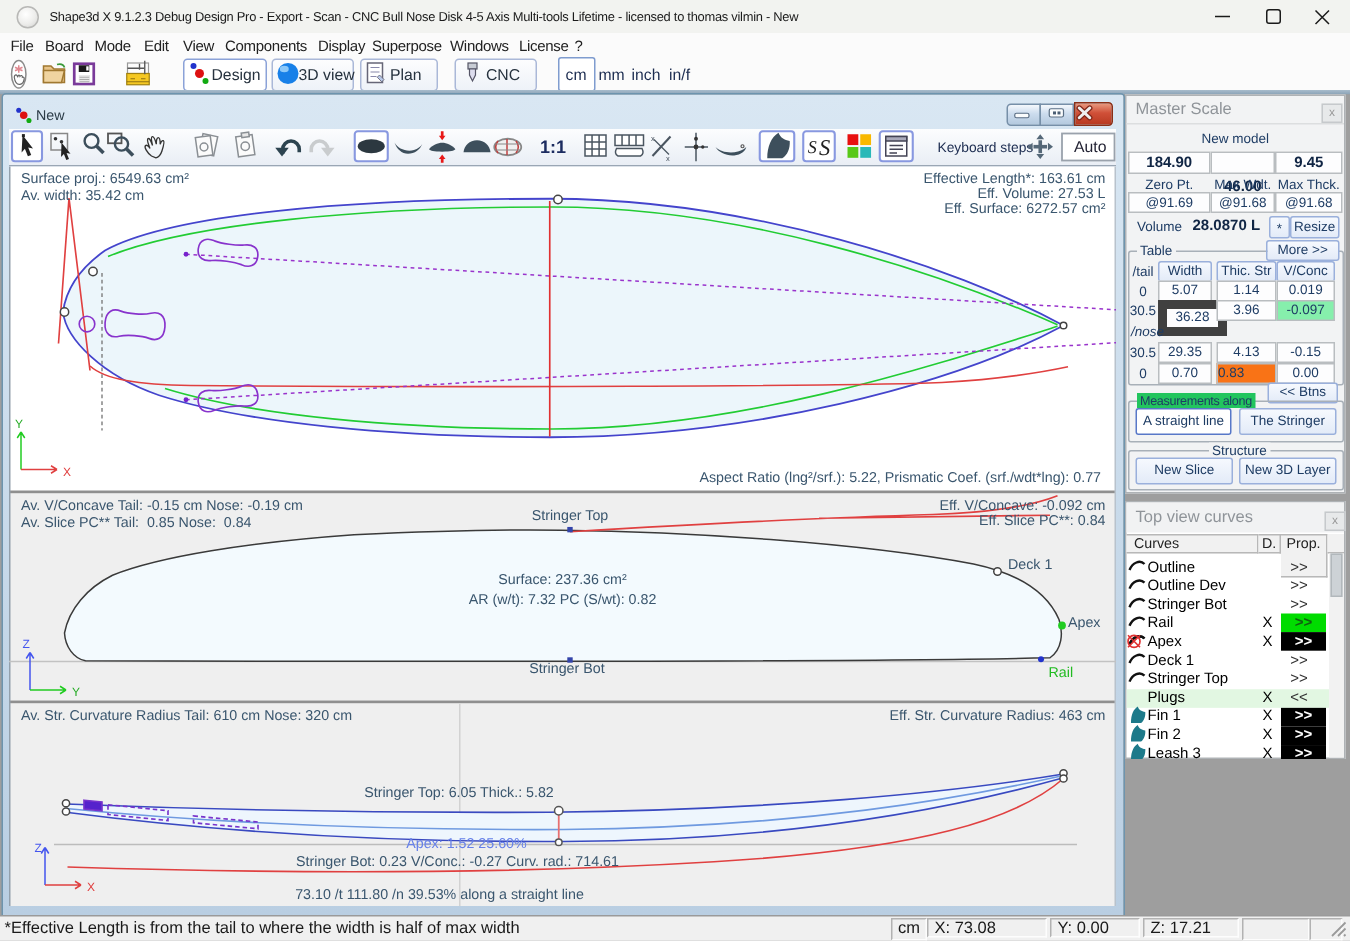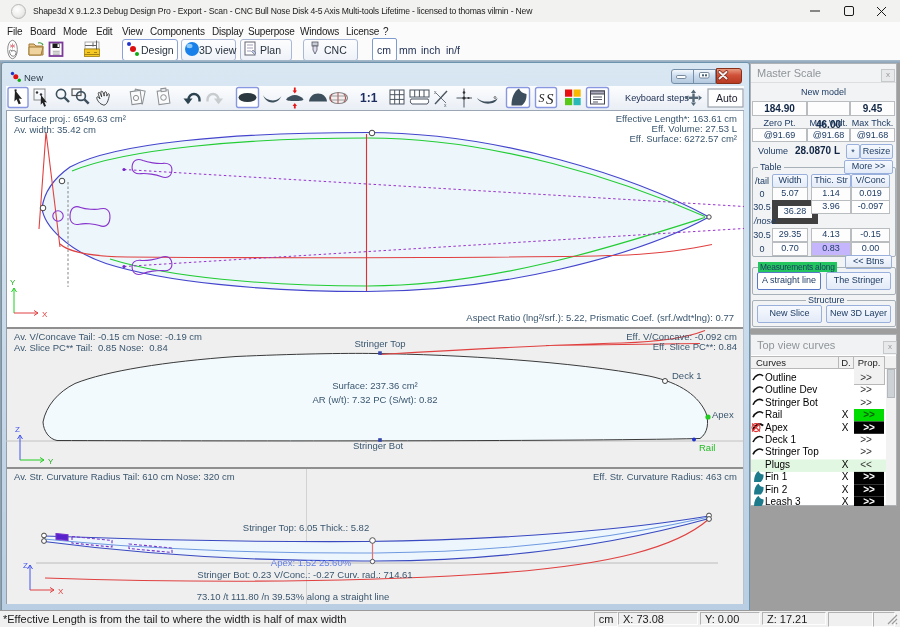--- a/index.html
+++ b/index.html
@@ -406,29 +406,29 @@
 <div class="abs" style="left:772px;top:174px;width:34px;height:12px;background:linear-gradient(#f6f9fe,#e3ebf8);border:1px solid #9ab0dc;border-radius:2px;font-size:9px;color:#1e3c64;text-align:center;line-height:11px;">Width</div>
 <div class="abs" style="left:811px;top:174px;width:38px;height:12px;background:linear-gradient(#f6f9fe,#e3ebf8);border:1px solid #9ab0dc;border-radius:2px;font-size:9px;color:#1e3c64;text-align:center;line-height:11px;">Thic. Str</div>
 <div class="abs" style="left:851px;top:174px;width:37px;height:12px;background:linear-gradient(#f6f9fe,#e3ebf8);border:1px solid #9ab0dc;border-radius:2px;font-size:9px;color:#1e3c64;text-align:center;line-height:11px;">V/Conc</div>
 <div class="tb" style="left:755px;top:189px;width:14px;text-align:center;font-size:9px;color:#1e3c64;">0</div>
 <div class="abs" style="left:772px;top:187px;width:34px;height:12px;background:#fdfdfe;border:1px solid #b9bdc0;font-size:9px;color:#1e3c64;text-align:center;line-height:11px;">5.07</div>
 <div class="abs" style="left:811px;top:187px;width:38px;height:12px;background:#fdfdfe;border:1px solid #b9bdc0;font-size:9px;color:#1e3c64;text-align:center;line-height:11px;">1.14</div>
 <div class="abs" style="left:851px;top:187px;width:37px;height:12px;background:#fdfdfe;border:1px solid #b9bdc0;font-size:9px;color:#1e3c64;text-align:center;line-height:11px;">0.019</div>
 <div class="tb" style="left:753px;top:202px;width:18px;text-align:center;font-size:9px;color:#1e3c64;">30.5</div>
 <div class="abs" style="left:772px;top:200px;width:34px;height:12px;background:#fdfdfe;border:6px solid #404040;font-size:9px;color:#1e3c64;text-align:center;line-height:11px;">36.28</div>
 <div class="abs" style="left:811px;top:200px;width:38px;height:12px;background:#fdfdfe;border:1px solid #b9bdc0;font-size:9px;color:#1e3c64;text-align:center;line-height:11px;">3.96</div>
-<div class="abs" style="left:851px;top:200px;width:37px;height:12px;background:#ffffff;border:1px solid #b9bdc0;font-size:9px;color:#1e3c64;text-align:center;line-height:11px;">-0.097</div>
+<div class="abs" style="left:851px;top:200px;width:37px;height:12px;background:#86efac;border:1px solid #b9bdc0;font-size:9px;color:#1e3c64;text-align:center;line-height:11px;">-0.097</div>
 <div class="tb" style="left:754px;top:216px;font-size:9px;font-style:italic;color:#1e3c64;">/nose</div>
 <div class="tb" style="left:753px;top:230px;width:18px;text-align:center;font-size:9px;color:#1e3c64;">30.5</div>
 <div class="abs" style="left:772px;top:228px;width:34px;height:12px;background:#fdfdfe;border:1px solid #b9bdc0;font-size:9px;color:#1e3c64;text-align:center;line-height:11px;">29.35</div>
 <div class="abs" style="left:811px;top:228px;width:38px;height:12px;background:#fdfdfe;border:1px solid #b9bdc0;font-size:9px;color:#1e3c64;text-align:center;line-height:11px;">4.13</div>
 <div class="abs" style="left:851px;top:228px;width:37px;height:12px;background:#fdfdfe;border:1px solid #b9bdc0;font-size:9px;color:#1e3c64;text-align:center;line-height:11px;">-0.15</div>
 <div class="tb" style="left:755px;top:244px;width:14px;text-align:center;font-size:9px;color:#1e3c64;">0</div>
 <div class="abs" style="left:772px;top:242px;width:34px;height:12px;background:#fdfdfe;border:1px solid #b9bdc0;font-size:9px;color:#1e3c64;text-align:center;line-height:11px;">0.70</div>
-<div class="abs" style="left:811px;top:242px;width:38px;height:12px;background:#c4b5fd;border:1px solid #b9bdc0;font-size:9px;color:#1e3c64;text-align:center;line-height:11px;">0.83</div>
+<div class="abs" style="left:811px;top:242px;width:38px;height:12px;background:#f97316;border:1px solid #b9bdc0;font-size:9px;color:#1e3c64;line-height:11px;">0.83</div>
 <div class="abs" style="left:851px;top:242px;width:37px;height:12px;background:#fdfdfe;border:1px solid #b9bdc0;font-size:9px;color:#1e3c64;text-align:center;line-height:11px;">0.00</div>
 <div class="abs" style="left:845px;top:255px;width:45px;height:12px;background:linear-gradient(#f6f9fe,#e3ebf8);border:1px solid #9ab0dc;border-radius:2px;font-size:9px;color:#1e3c64;text-align:center;line-height:11px;">&lt;&lt; Btns</div>
 
 <div class="abs" style="left:752px;top:267px;width:142px;height:26px;border:1px solid #a8b0b8;border-radius:2px;"></div>
 <div class="tb" style="left:758px;top:262px;background:#22c55e;padding:0 2px;font-size:8.4px;letter-spacing:-0.2px;color:#1e3c64;">Measurements along</div>
 <div class="abs" style="left:757px;top:272px;width:62px;height:16px;background:#fff;border:1px solid #5878c8;border-radius:2px;font-size:9px;color:#1e3c64;text-align:center;line-height:15px;">A straight line</div>
 <div class="abs" style="left:826px;top:272px;width:63px;height:16px;background:linear-gradient(#f6f9fe,#e3ebf8);border:1px solid #9ab0dc;border-radius:2px;font-size:9px;color:#1e3c64;text-align:center;line-height:15px;">The Stringer</div>
 
 <div class="abs" style="left:752px;top:300px;width:142px;height:25px;border:1px solid #a8b0b8;border-radius:2px;"></div>
 <div class="tb" style="left:758px;top:295px;background:#f2f3f4;padding:0 2px;font-size:9px;color:#1e3c64;margin-left:48px;">Structure</div>

